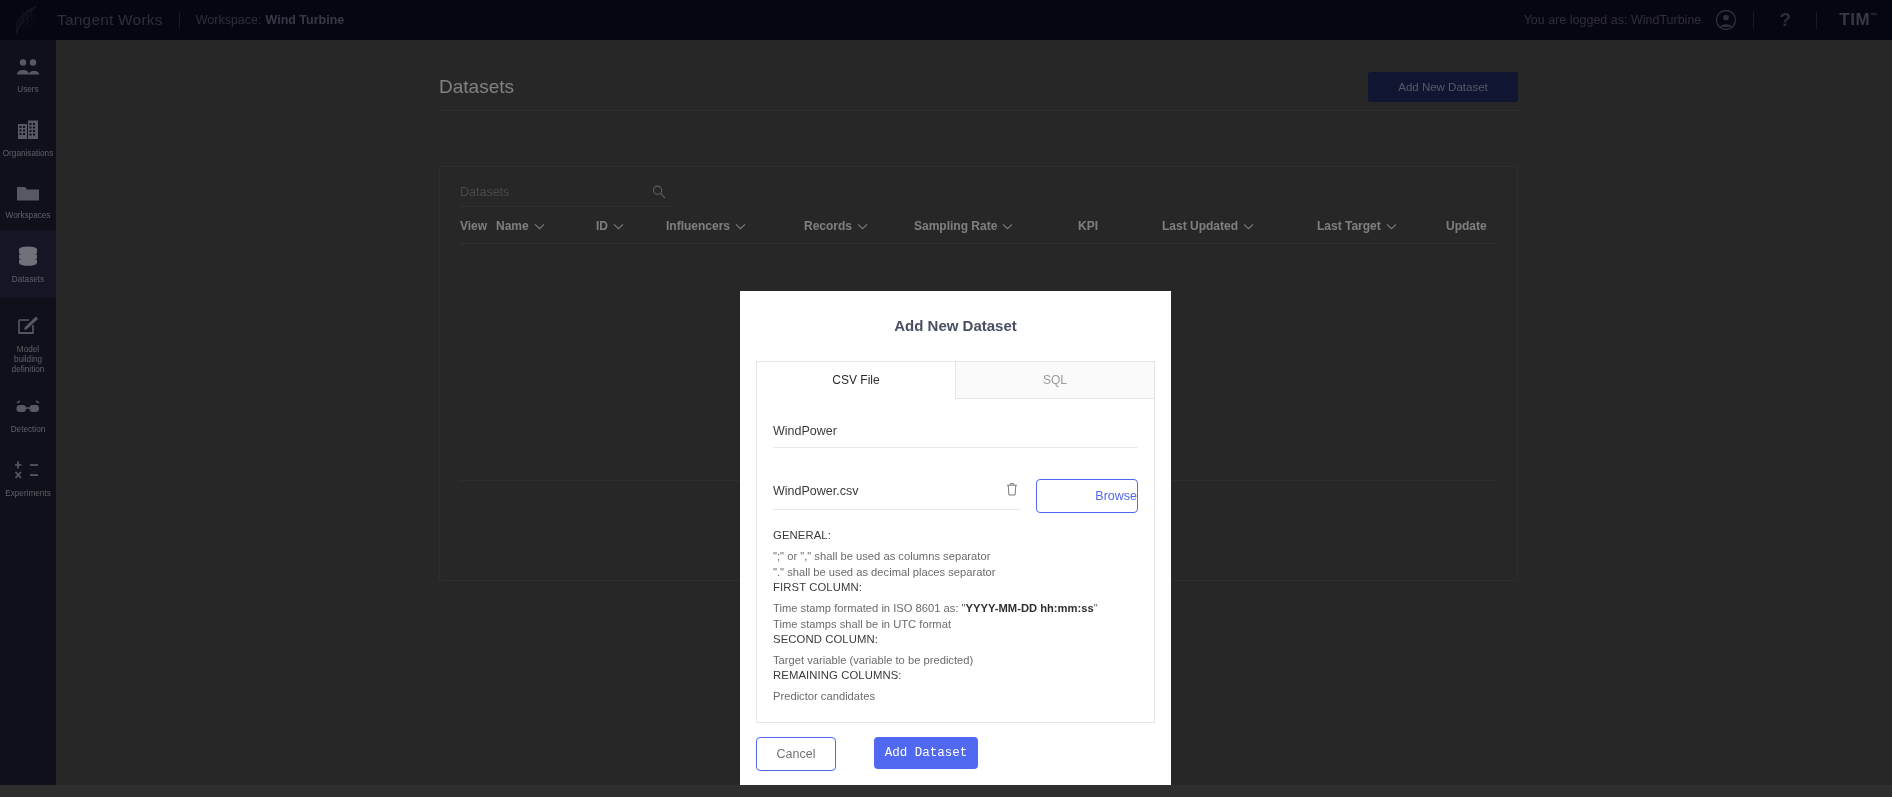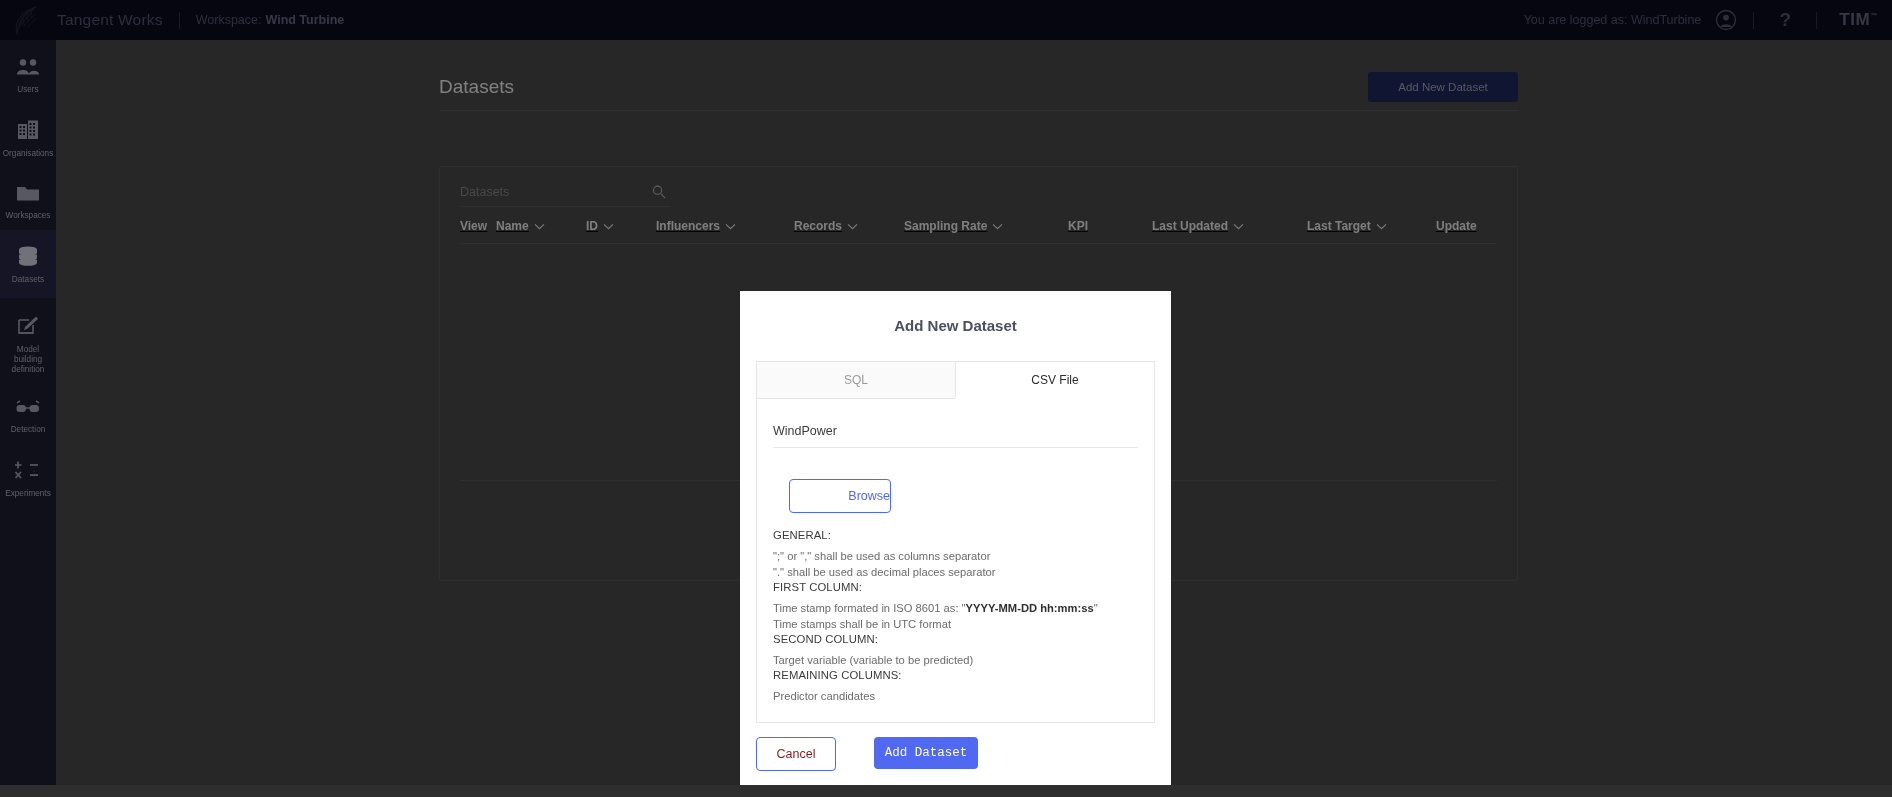--- a/index.html
+++ b/index.html
@@ -99,21 +99,21 @@
     border-bottom: 1px solid #4d4d4d;
     color: #a6a6a6; font-size: 12.5px;
     padding: 4px 22px 7px 0;
     font-family: "Liberation Sans", sans-serif; outline: none;
   }
   .search-ic { position: absolute; right: 4px; top: 4px; color: #9b9b9b; }
 
   .thead {
     position: absolute; left: 20px; top: 52px; right: 20px;
     display: flex; align-items: center;
-    padding-bottom: 10px; border-bottom: 1px solid #4d4d4d; text-decoration: underline;
+    padding-bottom: 10px; border-bottom: 1px solid #4d4d4d;
   }
   .th {
     color: #cccccc; font-size: 12px; font-weight: 700;
     display: flex; align-items: center; gap: 5px;
   }
   .th .chev { color: #c4c4c4; }
   .card-rule {
     position: absolute; left: 20px; right: 20px; top: 313px;
     height: 1px; background: #4b4b4b;
   }
@@ -192,21 +192,21 @@
   }
   .hint-line b { color: #2f2f2f; font-weight: 700; }
 
   .modal-foot {
     padding: 14px 16px 0 16px; display: flex; gap: 10px;
     height: 62px; align-items: flex-start;
   }
   .btn-cancel {
     width: 80px; padding: 9px 0;
     border: 1px solid #5169f0; border-radius: 4px;
-    background: #fff; color: #7f1d1d; font-size: 12.5px;
+    background: #fff; color: #737373; font-size: 12.5px;
     font-family: "Liberation Sans", sans-serif; cursor: pointer;
   }
   .btn-primary {
     width: 104px; padding: 9px 0;
     border: none; border-radius: 4px;
     background: #5169f0; color: #fff; font-size: 12.5px;
     font-family: Liberation Mono, monospace; cursor: pointer; margin-left: 28px;
   }
   .bottom-strip {
     position: absolute; left: 0; bottom: 0;
@@ -360,21 +360,21 @@
           <circle cx="5.6" cy="5.2" r="4.1"></circle>
             <path d="M8.7 8.4 L13 13.2"></path>
         </svg>
       </span>
     </div>
 
     <div class="thead">
       <span class="th" style="width:36px">
         <span>View</span>
       </span>
-      <span class="th" style="width:90px">
+      <span class="th" style="width:100px">
         <span>Name</span>
         <span class="chev">
           <svg width="11" height="7" viewBox="0 0 11 7" fill="none" stroke="#c4c4c4" stroke-width="1.2">
               <path d="M1 1.4 L5.5 5.6 L10 1.4"></path>
             </svg>
         </span>
       </span>
       <span class="th" style="width:70px">
         <span>ID</span>
         <span class="chev">
@@ -434,28 +434,37 @@
     <div class="card-rule"></div>
   </div>
 </div>
 
 <div class="overlay"></div>
 
 <div class="modal">
   <div class="modal-title">Add New Dataset</div>
 
   <div class="tabs">
+    <div class="tab active">CSV File</div>
     <div class="tab">SQL</div>
-    <div class="tab active">CSV File</div>
   </div>
 
   <div class="panel">
     <input class="name-input" value="WindPower" style="">
 
     <div class="file-row">
+      <div class="file-field">
+        <span class="file-name">WindPower.csv</span>
+        <span class="trash-ic">
+          <svg width="12" height="14" viewBox="0 0 12 14" fill="none" stroke="#7d7d7d" stroke-width="1">
+            <path d="M1 3.2 h10 M4.3 3.2 v-1.6 h3.4 v1.6"></path>
+            <path d="M2.2 3.2 L2.9 13 h6.2 L9.8 3.2"></path>
+          </svg>
+        </span>
+      </div>
       <button class="btn-browse">Browse</button>
     </div>
 
     <div class="hints">
       <p class="hint-head">GENERAL:</p>
       <p class="hint-line">";" or "," shall be used as columns separator</p>
       <p class="hint-line">"." shall be used as decimal places separator</p>
       <p class="hint-head" style="margin-top:1px">FIRST COLUMN:</p>
       <p class="hint-line"><span>Time stamp formated in ISO 8601 as: "</span><b>YYYY-MM-DD hh:mm:ss</b><span>"</span></p>
       <p class="hint-line">Time stamps shall be in UTC format</p>

